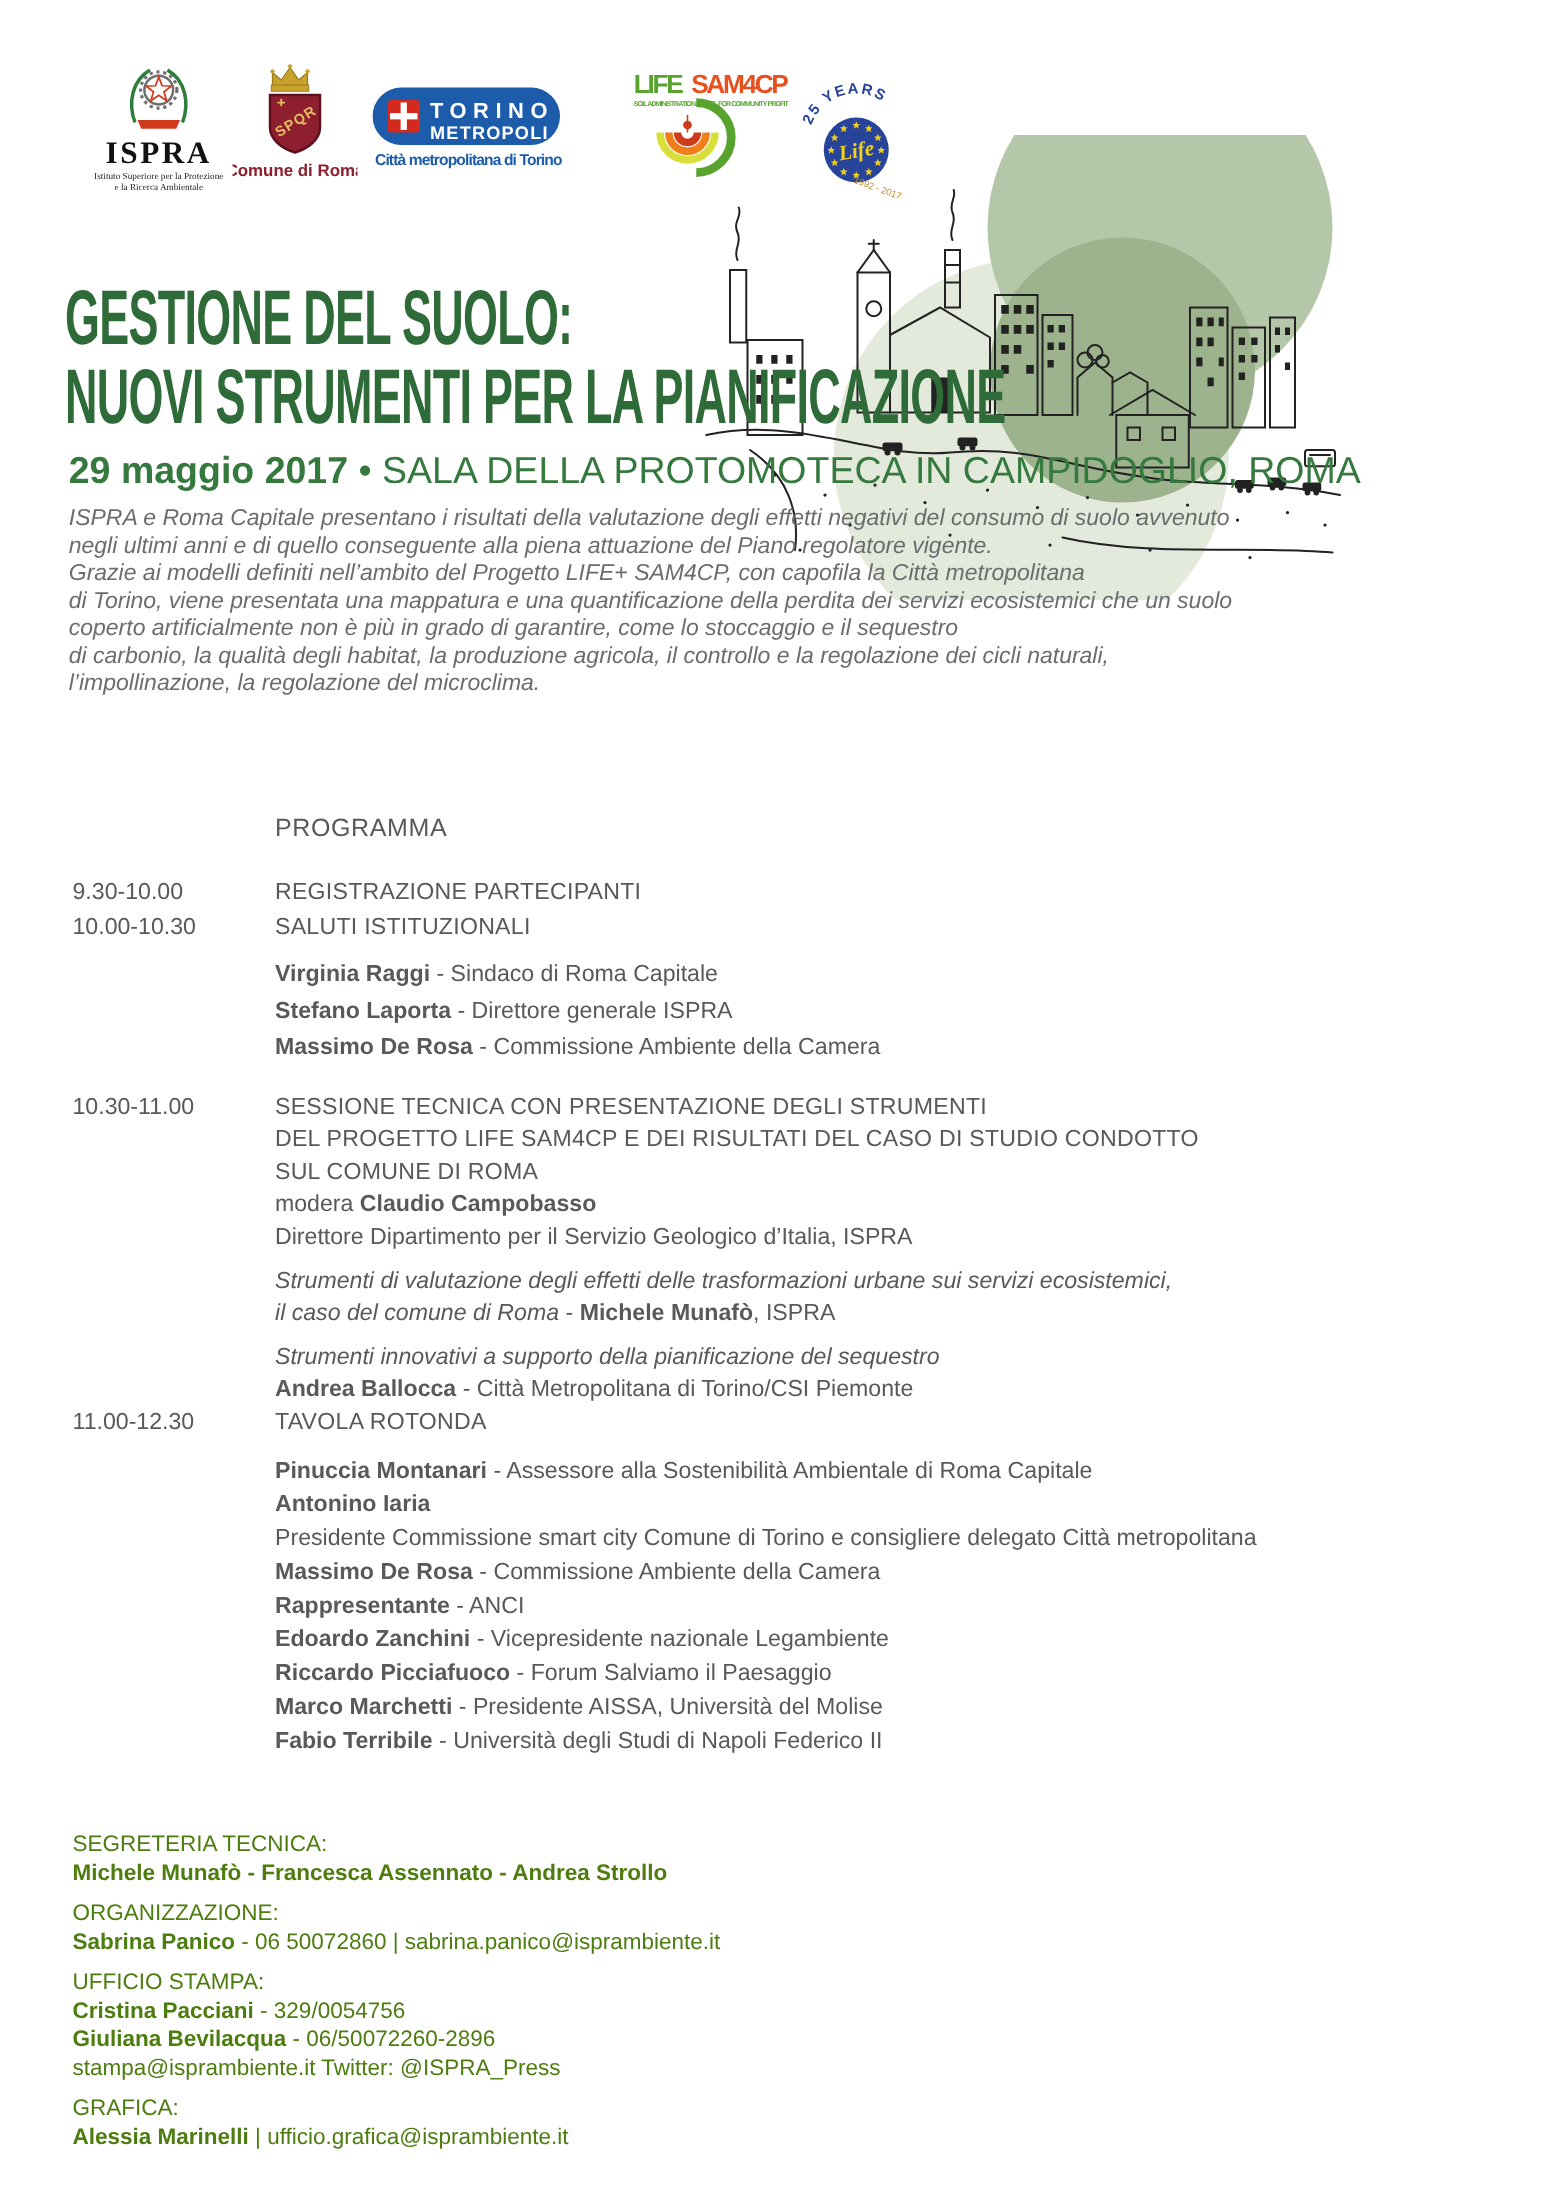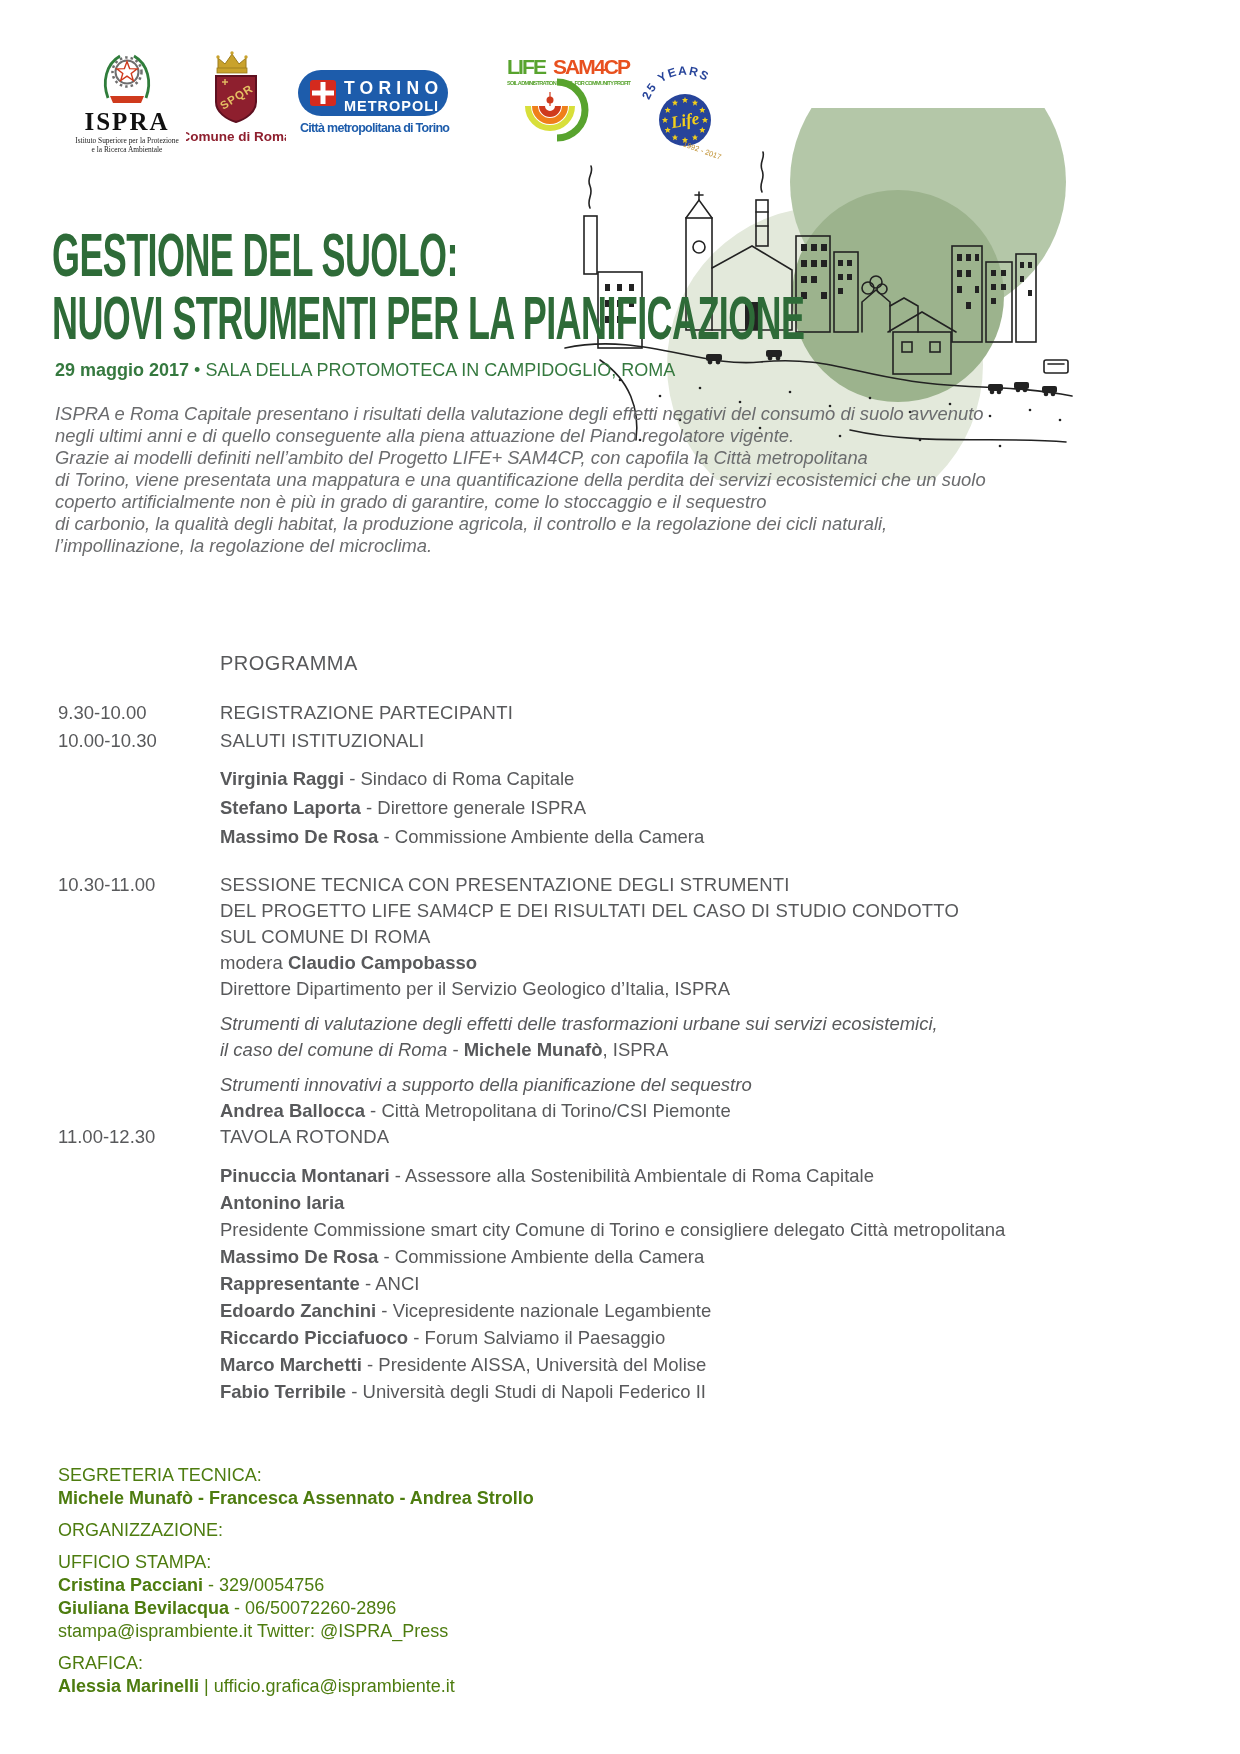--- a/index.html
+++ b/index.html
@@ -9,21 +9,21 @@
   .illu{position:absolute;left:545px;top:108px;z-index:1;}
   
   .logo{position:absolute;z-index:3;}
   
   .title-line{position:absolute;left:52px;z-index:4;color:#2E6B38;font-weight:bold;
       font-size:62px;line-height:1;letter-spacing:-1px;white-space:nowrap;
       transform:scaleX(.58);transform-origin:left top;}
   .tl1{top:224px;} .tl2{top:287px;}
   
   .dateline{position:absolute;left:55px;top:360px;z-index:4;color:#35793F;
-      font-size:18px;white-space:nowrap;}
+      font-size:30px;white-space:nowrap;}
   .dateline .b{font-weight:bold;}
   
   .intro{position:absolute;left:55px;top:403px;z-index:4;color:#6B6C6E;
       font-style:italic;font-size:18.4px;line-height:22px;white-space:nowrap;}
   
   .prog-heading{position:absolute;left:220px;top:652px;color:#58595B;font-size:20px;
       letter-spacing:.5px;}
   .prow{position:absolute;left:0;right:0;color:#58595B;font-size:18.5px;line-height:26px;}
   .time{position:absolute;left:58px;top:0;text-align:center;}
   .pc{position:absolute;left:220px;top:0;right:30px;}
@@ -353,20 +353,21 @@
     </div>
   </div>
 
   <div class="footer">
     <div class="fsec">
       <div>SEGRETERIA TECNICA:</div>
       <div><span class="b">Michele Munafò - Francesca Assennato - Andrea Strollo</span><span></span></div>
     </div>
     <div class="fsec">
       <div>ORGANIZZAZIONE:</div>
+      <div><span class="b">Sabrina Panico</span><span> - 06 50072860 | sabrina.panico@isprambiente.it</span></div>
     </div>
     <div class="fsec">
       <div>UFFICIO STAMPA:</div>
       <div><span class="b">Cristina Pacciani</span><span> - 329/0054756</span></div>
       <div><span class="b">Giuliana Bevilacqua</span><span> - 06/50072260-2896</span></div>
       <div><span class="b"></span><span>stampa@isprambiente.it Twitter: @ISPRA_Press</span></div>
     </div>
     <div class="fsec">
       <div>GRAFICA:</div>
       <div><span class="b">Alessia Marinelli</span><span> | ufficio.grafica@isprambiente.it</span></div>

